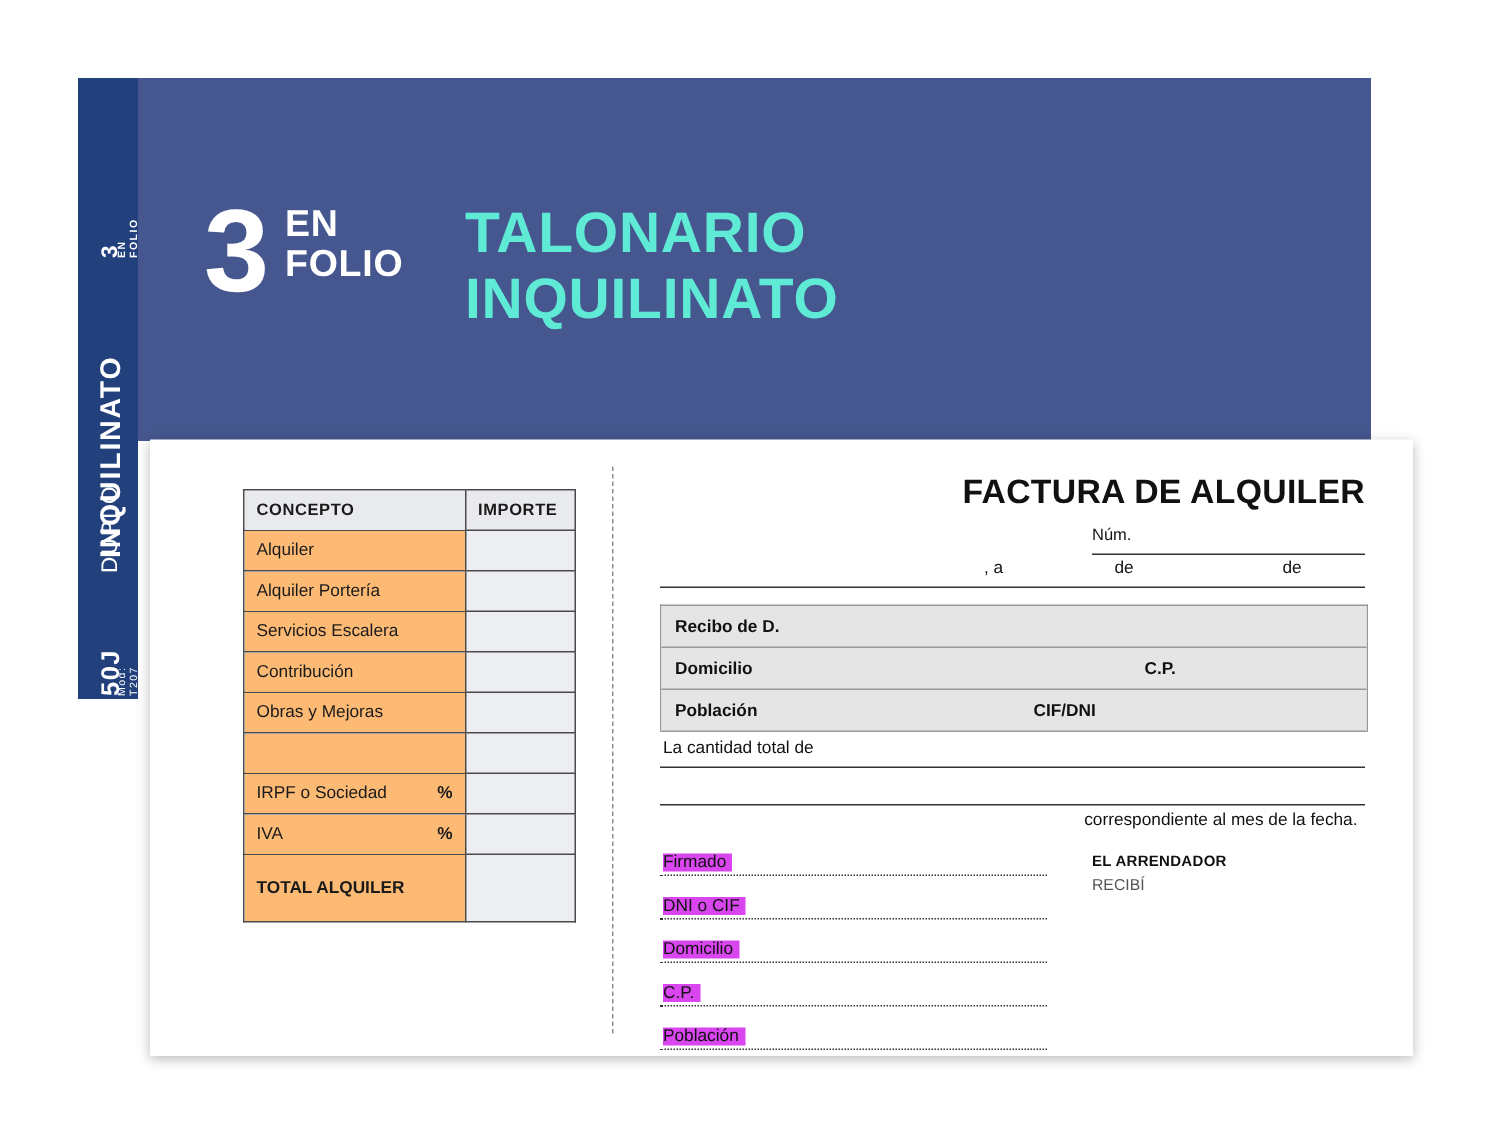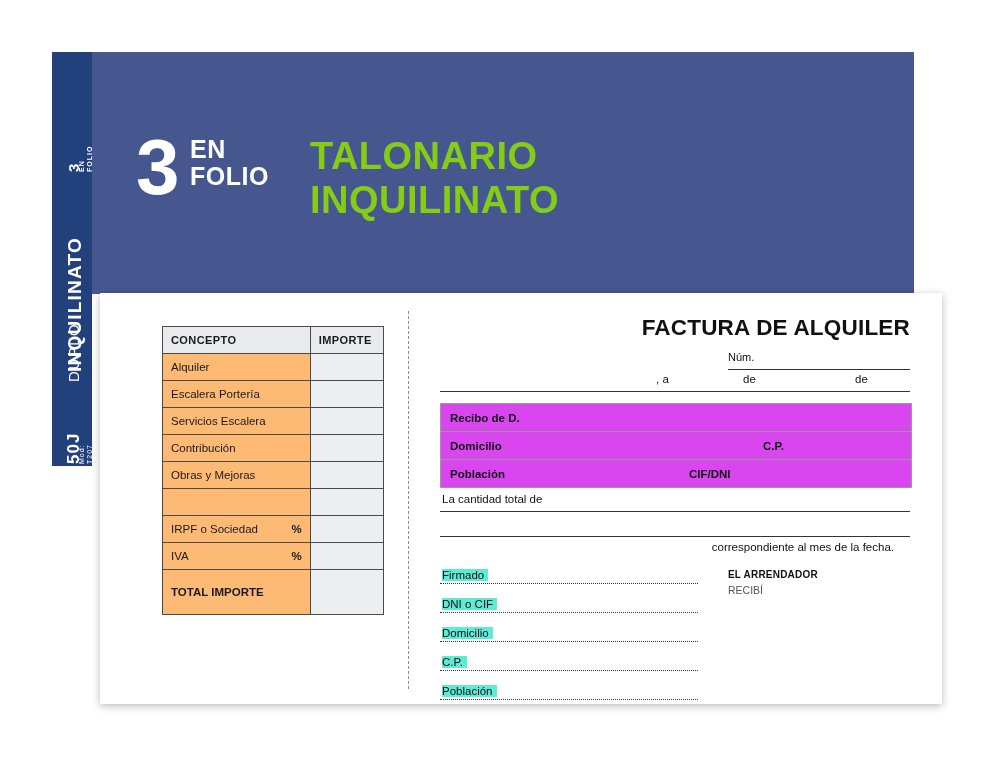--- a/index.html
+++ b/index.html
@@ -117,21 +117,21 @@
     top: 8px;
     font-size: 25px;
     font-weight: bold;
     line-height: 27px;
     letter-spacing: 0.5px;
   }
   .cover-heading {
     position: absolute;
     left: 218px;
     top: 82px;
-    color: #84cc16;
+    color: #5eead4;
     font-size: 38px;
     font-weight: bold;
     line-height: 44px;
     letter-spacing: 0.5px;
   }
 
   
   .page {
     position: absolute;
     left: 100px;
@@ -269,21 +269,21 @@
     top: 88px;
     width: 470px;
     border: 1px solid #9a9a9a;
     border-bottom: none;
     font-size: 11.5px;
   }
   .recibo-row {
     position: relative;
     height: 27px;
     border-bottom: 1px solid #9a9a9a;
-    background: #d946ef;
+    background: #e5e5e5;
   }
   .recibo-row .lbl {
     position: absolute;
     left: 9px;
     top: 50%;
     transform: translateY(-50%);
     font-weight: bold;
   }
   .recibo-row .mid {
     position: absolute;
@@ -305,21 +305,21 @@
   .cantidad .rule1 {
     position: absolute; left: 0; top: 18px; width: 470px;
     border-bottom: 1px solid #333333;
   }
   .cantidad .rule2 {
     position: absolute; left: 0; top: 43px; width: 470px;
     border-bottom: 1px solid #333333;
   }
   .corresp {
     position: absolute;
-    right: 16px;
+    right: 5px;
     top: 48px;
     font-size: 11.5px;
     white-space: nowrap;
   }
 
   .sign-block {
     position: absolute;
     left: 0;
     top: 254px;
     width: 470px;
@@ -328,21 +328,21 @@
   .sign-line {
     position: absolute;
     left: 0;
     width: 258px;
     height: 22px;
   }
   .sign-line .lbl {
     position: absolute;
     left: 2px;
     top: 0;
-    background: #5eead4;
+    background: #d946ef;
     padding-right: 4px;
     z-index: 2;
   }
   .sign-line .dots {
     position: absolute;
     left: 0;
     top: 14px;
     width: 258px;
     border-bottom: 1px dotted #333333;
   }
@@ -408,21 +408,21 @@
           <th class="cell-concept">CONCEPTO</th>
           <th class="col-importe">IMPORTE</th>
         </tr>
       </thead>
       <tbody>
         <tr>
           <td class="cell-concept">Alquiler</td>
           <td class="col-importe"></td>
         </tr>
         <tr>
-          <td class="cell-concept">Escalera Portería</td>
+          <td class="cell-concept">Alquiler Portería</td>
           <td class="col-importe"></td>
         </tr>
         <tr>
           <td class="cell-concept">Servicios Escalera</td>
           <td class="col-importe"></td>
         </tr>
         <tr>
           <td class="cell-concept">Contribución</td>
           <td class="col-importe"></td>
         </tr>
@@ -442,21 +442,21 @@
           <td class="col-importe"></td>
         </tr>
         <tr>
           <td class="cell-concept">
             <span>IVA</span>
             <span class="pct">%</span>
           </td>
           <td class="col-importe"></td>
         </tr>
         <tr class="row-total">
-          <td class="cell-concept strong">TOTAL IMPORTE</td>
+          <td class="cell-concept strong">TOTAL ALQUILER</td>
           <td class="col-importe"></td>
         </tr>
       </tbody>
     </table>
 
     <div class="invoice">
 
       <div class="inv-title">FACTURA DE ALQUILER</div>
 
       <div class="num-label">Núm.</div>

